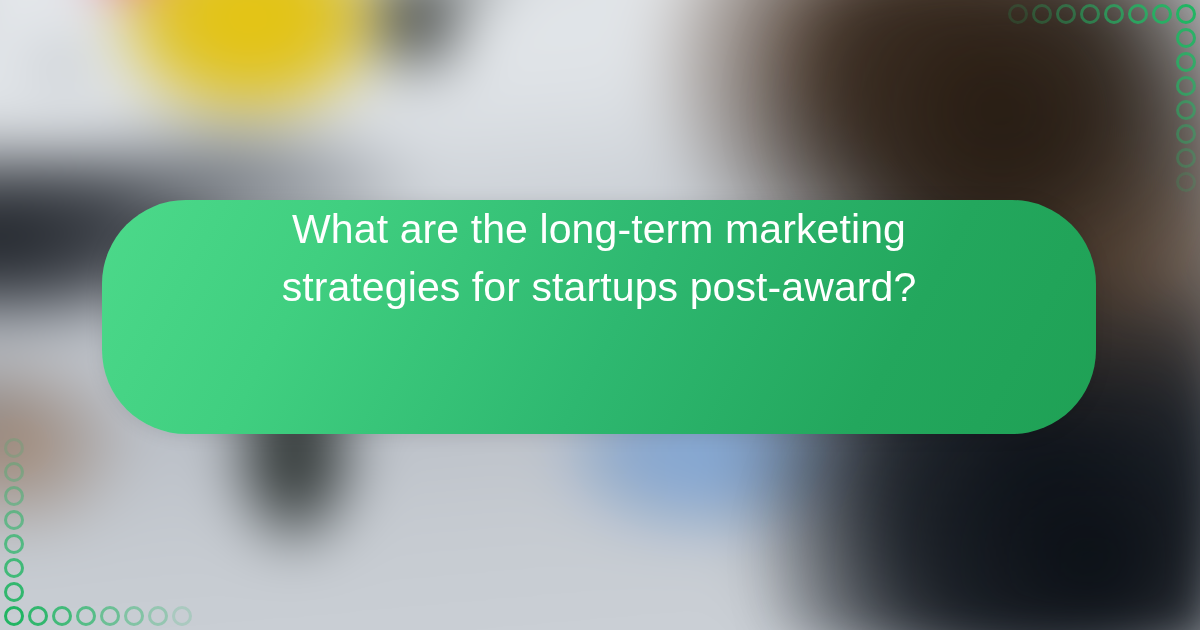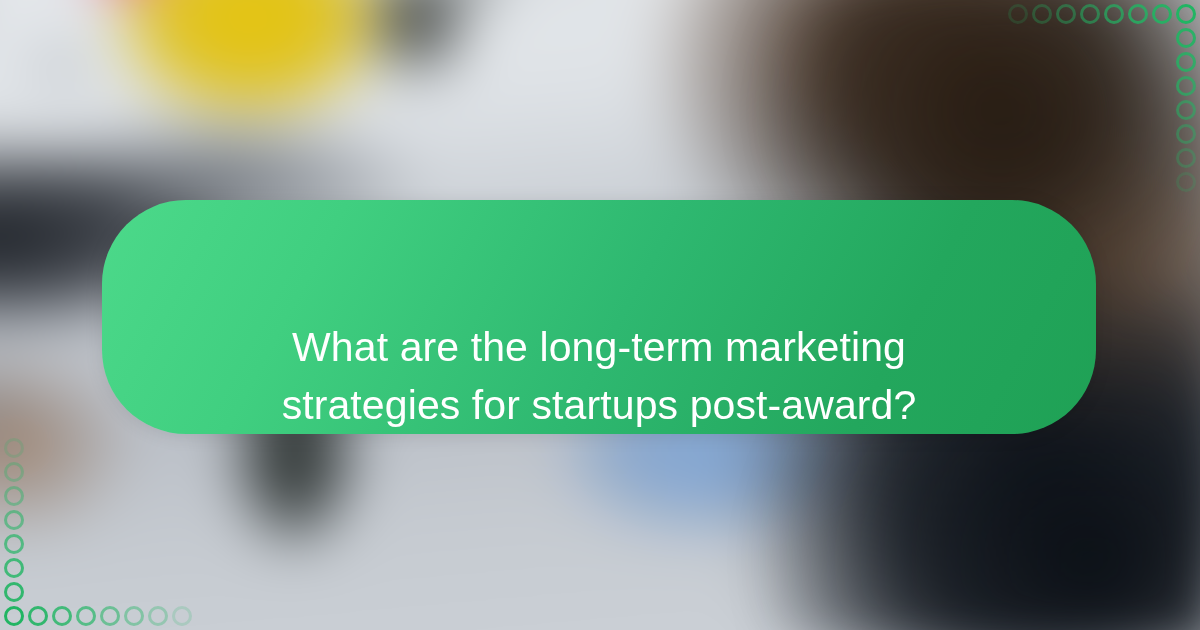--- a/index.html
+++ b/index.html
@@ -109,21 +109,21 @@
   
   .card {
     position: absolute;
     left: 102px;
     top: 200px;
     width: 994px;
     height: 234px;
     border-radius: 84px;
     background: linear-gradient(118deg, #4cd98a 0%, #40cf80 22%, #2eb870 52%, #23a75d 78%, #1fa155 100%);
     display: flex;
-    align-items: flex-end;
+    align-items: flex-start;
     justify-content: center;
     z-index: 5;
     box-shadow: 0 2px 18px rgba(0,0,0,0.10);
   }
   .card-title {
     color: #ffffff;
     font-size: 41px;
     line-height: 58px;
     font-weight: 400;
     text-align: center;

